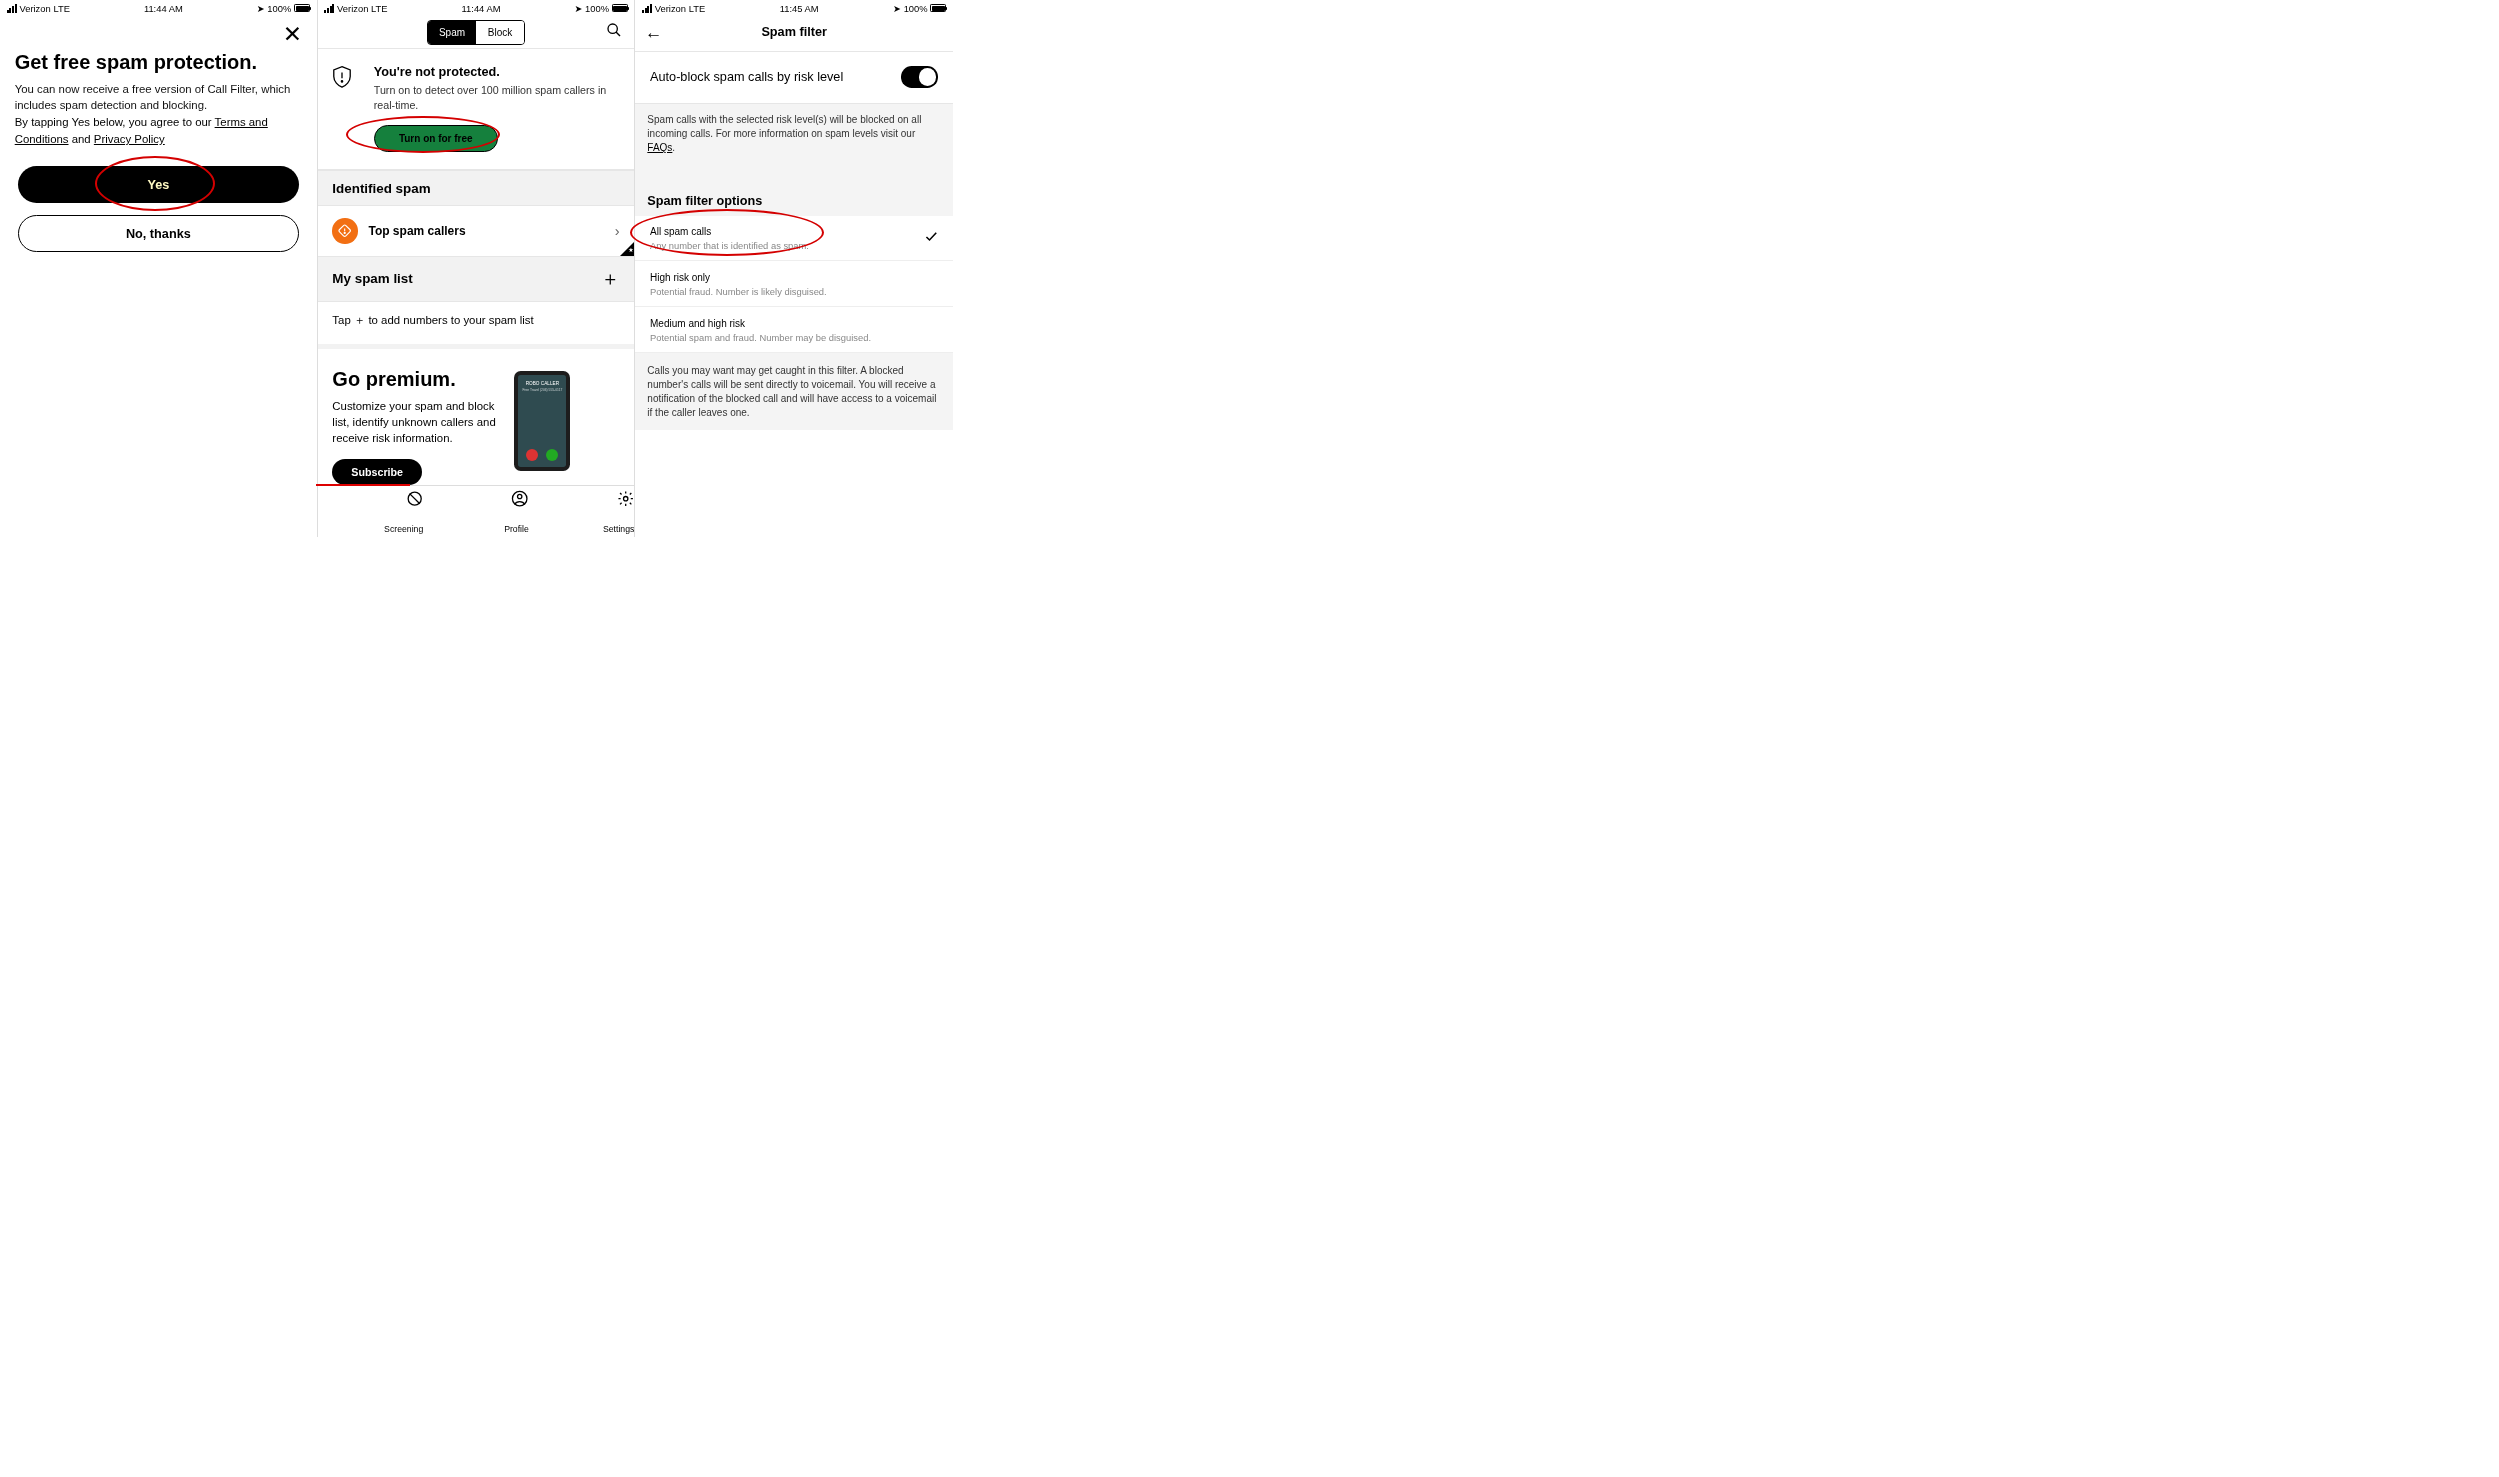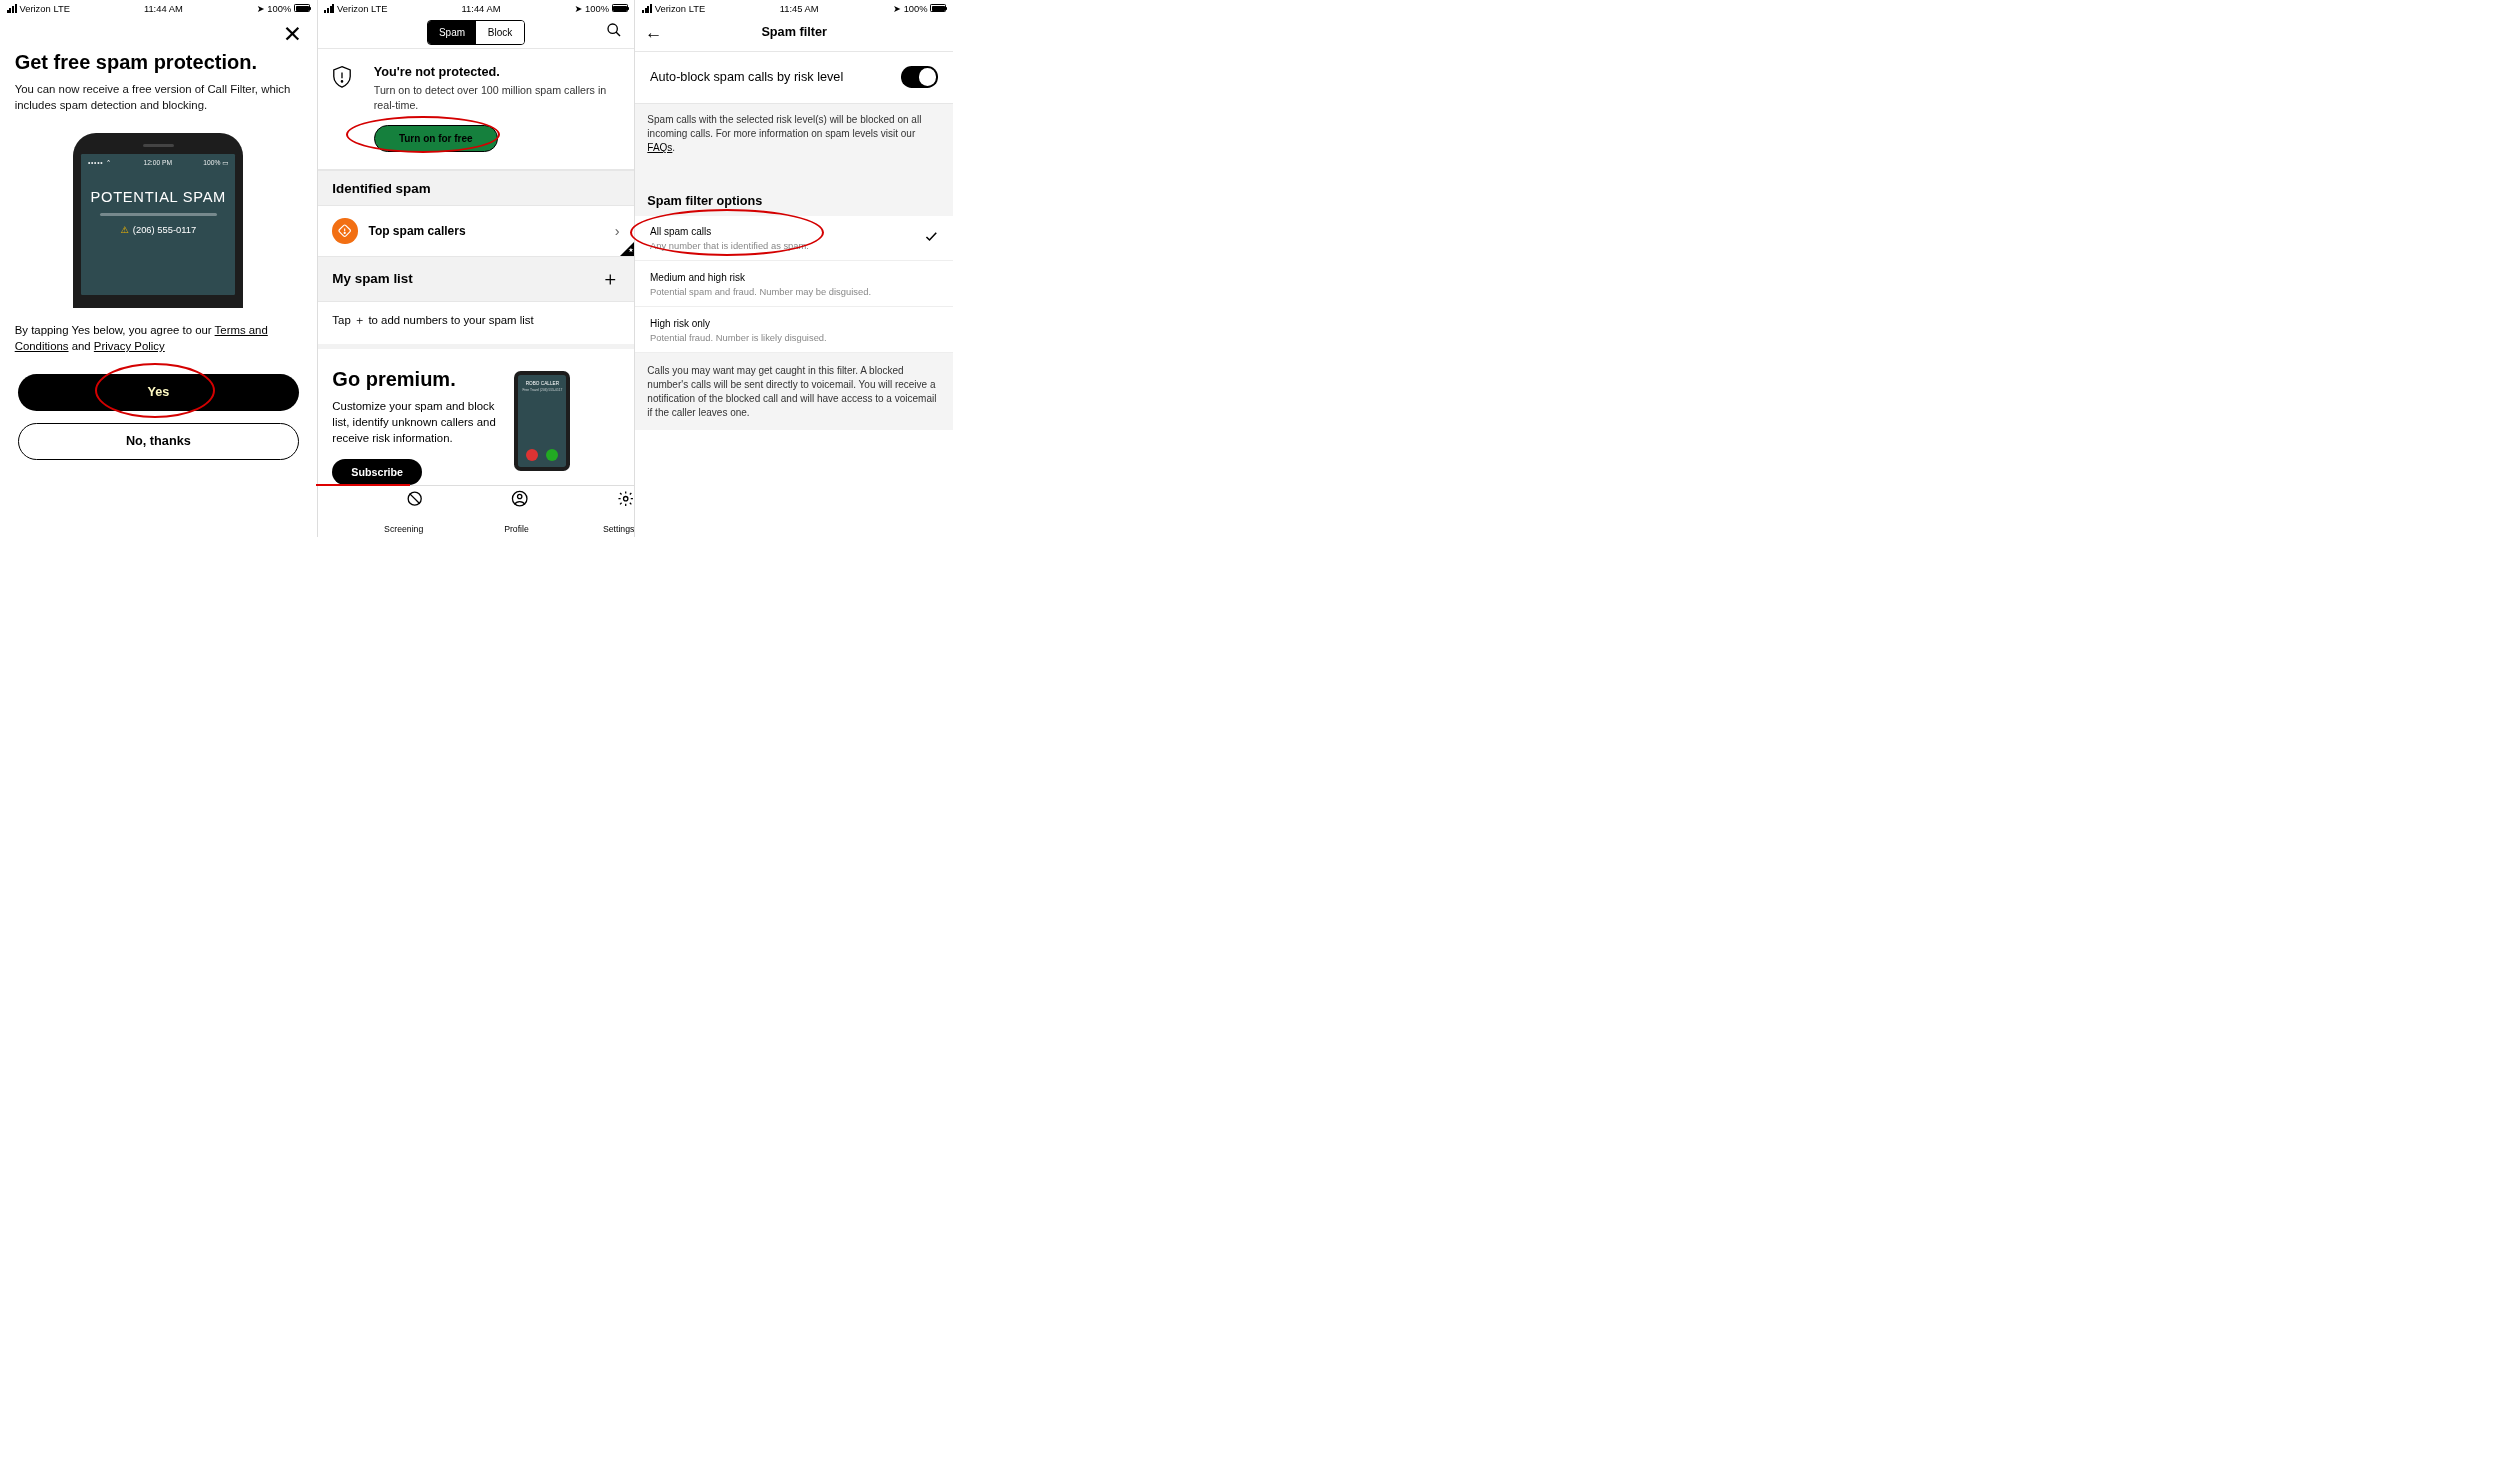--- a/index.html
+++ b/index.html
@@ -123,35 +123,20 @@
     </div>
   </div>
 
   <div class="s1">
     <div class="close-row">
           <span class="close-x">✕</span>
         </div>
     <h1 class="big">Get free spam protection.</h1>
     <p class="body">You can now receive a free version of Call Filter, which includes spam detection and blocking.</p>
 
-    <div class="mock">
-      <div class="mock-phone">
-        <div class="mock-speaker"></div>
-        <div class="mock-screen">
-          <div class="mock-sb">
-            <span class="mock-dots">•••••  ⌃</span>
-            <span>12:00 PM</span>
-            <span><span>100%</span> ▭</span>
-          </div>
-          <div class="mock-spam">POTENTIAL SPAM</div>
-          <div class="mock-bar"></div>
-          <div class="mock-num">(206) 555-0117</div>
-        </div>
-      </div>
-    </div>
 
     <p class="terms">
       <span>By tapping Yes below, you agree to our </span><a href="#">Terms and Conditions</a><span> and </span><a href="#">Privacy Policy</a>
     </p>
 
     <div class="btns" style="position:relative;">
       <div class="oval" style="width:120px;height:55px;left:80px;top:-10.7px;"></div>
       <div class="pill black">Yes</div>
       <div class="pill outline">No, thanks</div>
     </div>
@@ -319,29 +304,29 @@
         </div>
         <span class="check">
           <svg width="14.7" height="14.7" viewBox="0 0 24 24" fill="none" stroke="#000" stroke-width="2.5">
                 <polyline points="4 13 9 18 20 6"></polyline>
               </svg>
         </span>
       </div>
     </div>
     <div class="opt">
       <div>
+        <div class="t1">High risk only</div>
+        <div class="t2">Potential fraud. Number is likely disguised.</div>
+      </div>
+    </div>
+    <div class="opt">
+      <div>
         <div class="t1">Medium and high risk</div>
         <div class="t2">Potential spam and fraud. Number may be disguised.</div>
       </div>
     </div>
-    <div class="opt">
-      <div>
-        <div class="t1">High risk only</div>
-        <div class="t2">Potential fraud. Number is likely disguised.</div>
-      </div>
-    </div>
 
     <div class="footnote">Calls you may want may get caught in this filter. A blocked number's calls will be sent directly to voicemail. You will receive a notification of the blocked call and will have access to a voicemail if the caller leaves one.</div>
   </div>
 </div>
 
 </div>
 
 
 </body></html>

